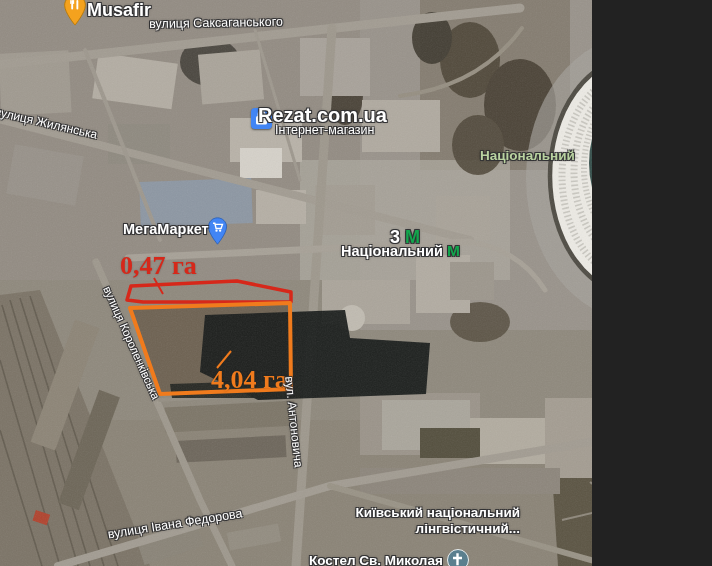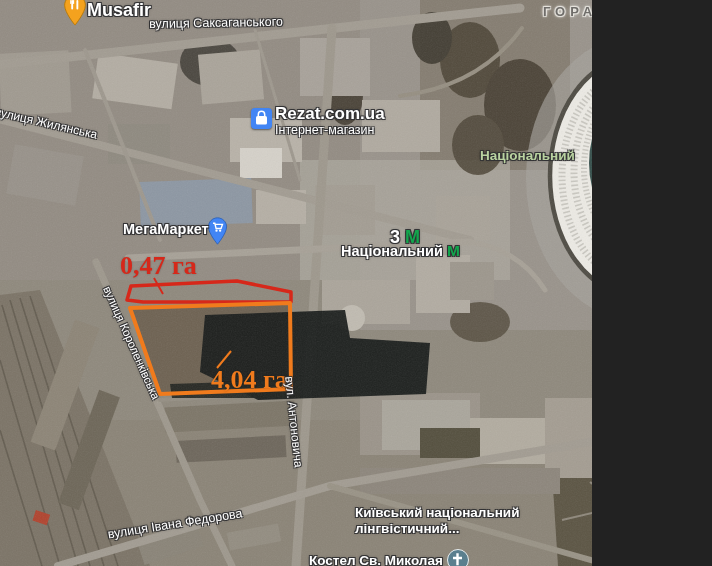--- a/index.html
+++ b/index.html
@@ -29,21 +29,21 @@
   }
   .measure{
     position:absolute;font-family:"Liberation Serif",serif;font-weight:700;
     font-size:26px;white-space:nowrap;text-shadow:0 0 2px rgba(0,0,0,.25);text-align:right;
   }
   .m-red{color:#d6281a;}
   .m-orange{color:#f07b1d;margin-top:43px;}
   .metro-m{color:#12a64d;font-weight:700;}
   .subtxt{font-size:12.5px;font-weight:500;}
   .green-poi{color:#b9d2a0;text-align:left;font-size:13.5px;}
-  .center-poi{text-align:left;font-size:13.5px;}
+  .center-poi{text-align:right;font-size:13.5px;}
   .pin{position:absolute;}
   .sq-icon{
     position:absolute;width:21px;height:21px;border-radius:4px;background:#4285f4;
     box-shadow:0 1px 2px rgba(0,0,0,.5);
   }
   .circ-icon{
     position:absolute;width:22px;height:22px;border-radius:50%;background:#5b7f8e;
     border:1.5px solid #e8edee;box-sizing:border-box;
   }
 </style>
@@ -220,26 +220,25 @@
     <svg width="19" height="19" viewBox="0 0 19 19">
       <path d="M9.5 3.2 v12 M5 8 h9" stroke="#fff" stroke-width="2.4"></path>
     </svg>
   </div>
 
   <div class="glabel" style="left:87px;top:0px;font-size:18px">Musafir</div>
 
   <div class="glabel street rot" style="left:216px;top:23px;font-size:12.5px;transform:translate(-50%,-50%) rotate(-1deg)">вулиця Саксаганського</div>
 
   <div class="district" style="position:absolute;left:490px;top:4px;width:160px">
-    <div>ГОРА</div>
   </div>
 
   <div class="glabel street rot" style="left:46px;top:124px;font-size:12px;transform:translate(-50%,-50%) rotate(13deg)">вулиця Жилянська</div>
 
-  <div class="glabel" style="left:275px;top:104px;font-size:17px">Rezat.com.ua</div>
+  <div class="glabel" style="left:258px;top:104px;font-size:20px">Rezat.com.ua</div>
   <div class="glabel subtxt" style="left:275px;top:123px">Інтернет-магазин</div>
 
   <div class="glabel" style="left:123px;top:221px;font-size:14.5px">МегаМаркет</div>
 
   <div class="glabel green-poi" style="left:480px;top:148px;width:150px">
     <div>Національний</div>
   </div>
 
   <div class="glabel" style="left:390px;top:227px;font-size:18px">
     <span>3</span>

